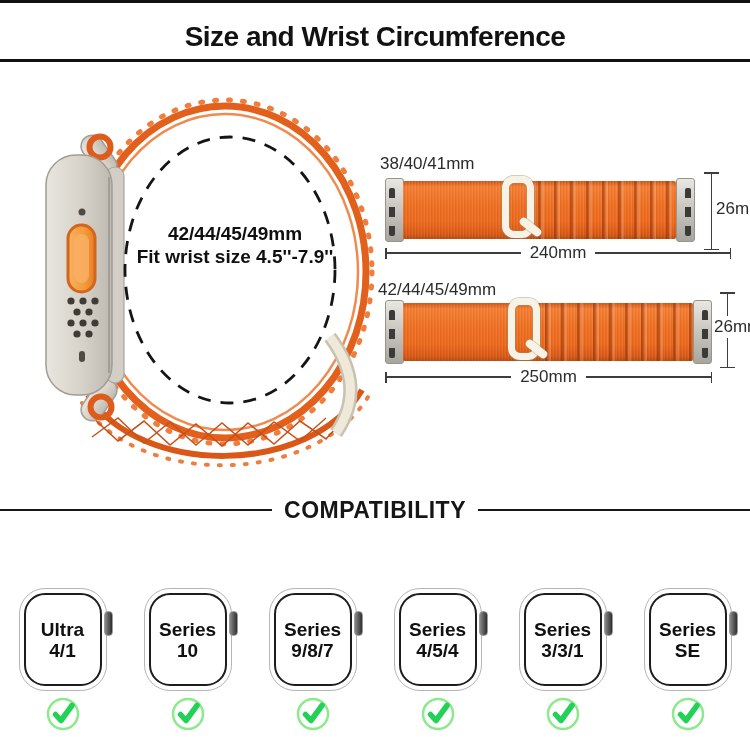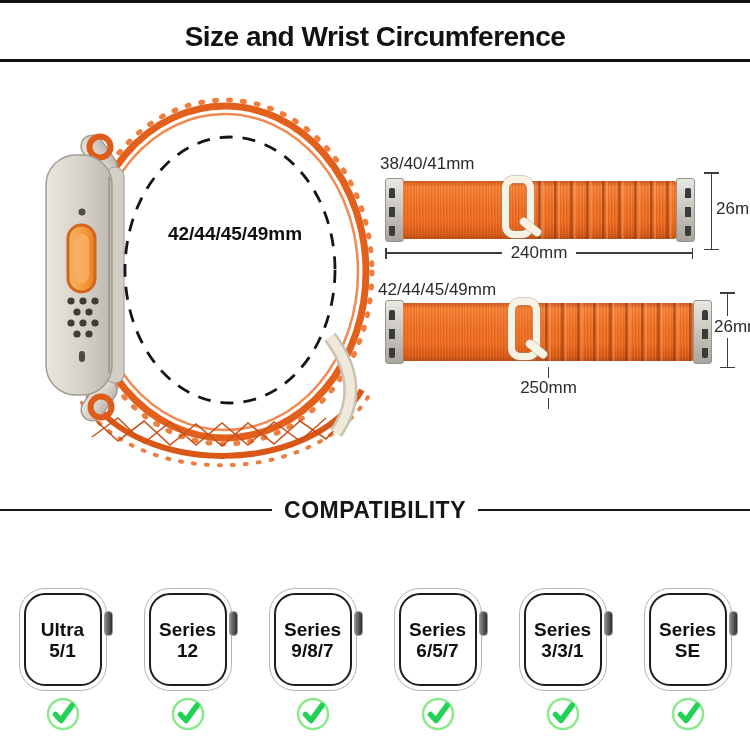--- a/index.html
+++ b/index.html
@@ -154,37 +154,38 @@
         <circle cx="59" cy="249" r="3.6"></circle>
     </g>
     <rect x="49" y="266" width="6" height="11" rx="3" fill="#4f4a44"></rect>
   </g>
 
   <ellipse cx="200" cy="185" rx="105" ry="133" fill="#ffffff" stroke="#151515" stroke-width="2.8" stroke-dasharray="13 10"></ellipse>
 </svg>
 
 <div class="abs size-text">
   <div>42/44/45/49mm</div>
+  <div>Fit wrist size 4.5''-7.9''</div>
 </div>
 
 <div class="abs band-fig" style="left:375px; top:148px;">
   <div class="band-label" style="left:5px; top:6px;text-align:center;">38/40/41mm</div>
   <div class="band-strip" style="top:30px;">
     <div class="adapter" style="left:10px;">
         <div class="slots" style="left:3px;"></div>
       </div>
     <div class="fabric" style="left:28px; width:273px;">
       <div class="ribs" style="left:135px; width:138px;"></div>
     </div>
     <div class="ghook" style="left:127px;"></div>
     <div class="adapter" style="left:301px;">
         <div class="slots" style="right:3px;"></div>
       </div>
   </div>
-  <div class="hmeasure" style="left:10px; top:95px; width:308px;">
+  <div class="hmeasure" style="left:10px; top:95px; width:346px;">
     <div class="htick"></div>
       <div class="hline"></div>
     <div class="hlabel">240mm</div>
     <div class="hline"></div>
       <div class="htick"></div>
   </div>
   <div class="vmeasure" style="left:329px; top:24px; height:78px;">
     <div class="vcap"></div>
       <div class="vline" style="height:75px;"></div>
       <div class="vcap"></div>
@@ -199,21 +200,21 @@
         <div class="slots" style="left:3px;"></div>
       </div>
     <div class="fabric" style="left:28px; width:290px;">
       <div class="ribs" style="left:142px; width:148px;"></div>
     </div>
     <div class="ghook" style="left:133px;"></div>
     <div class="adapter" style="left:318px;">
         <div class="slots" style="right:3px;"></div>
       </div>
   </div>
-  <div class="hmeasure" style="left:10px; top:91px; width:327px;flex-direction:column;">
+  <div class="hmeasure" style="left:10px; top:91px; width:327px;">
     <div class="htick"></div>
       <div class="hline"></div>
     <div class="hlabel">250mm</div>
     <div class="hline"></div>
       <div class="htick"></div>
   </div>
   <div class="vmeasure" style="left:345px; top:16px; height:76px;">
     <div class="vcap"></div>
       <div class="vline" style="height:73px;"></div>
       <div class="vcap"></div>
@@ -226,35 +227,35 @@
   <div class="compat-title">COMPATIBILITY</div>
   <div class="compat-rule"></div>
 </div>
 
 <div class="abs models-row">
 
   <div class="model">
     <div class="watch-icon">
       <div class="watch-inner">
         <div class="model-label">Ultra</div>
-        <div class="model-label">5/1</div>
-      </div>
-      <div class="crown"></div>
-    </div>
-    <svg class="check" viewBox="0 0 36 36">
-      <circle cx="18" cy="18" r="15" fill="#fff" stroke="#8ce98c" stroke-width="2.5"></circle>
-      <path d="M10.5 18.5 L16 24.5 L27 9.5" fill="none" stroke="#22d155" stroke-width="5.5" stroke-linecap="round" stroke-linejoin="round"></path>
-    </svg>
-  </div>
-
-  <div class="model">
-    <div class="watch-icon">
-      <div class="watch-inner">
-        <div class="model-label">Series</div>
-        <div class="model-label">12</div>
+        <div class="model-label">4/1</div>
+      </div>
+      <div class="crown"></div>
+    </div>
+    <svg class="check" viewBox="0 0 36 36">
+      <circle cx="18" cy="18" r="15" fill="#fff" stroke="#8ce98c" stroke-width="2.5"></circle>
+      <path d="M10.5 18.5 L16 24.5 L27 9.5" fill="none" stroke="#22d155" stroke-width="5.5" stroke-linecap="round" stroke-linejoin="round"></path>
+    </svg>
+  </div>
+
+  <div class="model">
+    <div class="watch-icon">
+      <div class="watch-inner">
+        <div class="model-label">Series</div>
+        <div class="model-label">10</div>
       </div>
       <div class="crown"></div>
     </div>
     <svg class="check" viewBox="0 0 36 36">
       <circle cx="18" cy="18" r="15" fill="#fff" stroke="#8ce98c" stroke-width="2.5"></circle>
       <path d="M10.5 18.5 L16 24.5 L27 9.5" fill="none" stroke="#22d155" stroke-width="5.5" stroke-linecap="round" stroke-linejoin="round"></path>
     </svg>
   </div>
 
   <div class="model">
@@ -268,21 +269,21 @@
     <svg class="check" viewBox="0 0 36 36">
       <circle cx="18" cy="18" r="15" fill="#fff" stroke="#8ce98c" stroke-width="2.5"></circle>
       <path d="M10.5 18.5 L16 24.5 L27 9.5" fill="none" stroke="#22d155" stroke-width="5.5" stroke-linecap="round" stroke-linejoin="round"></path>
     </svg>
   </div>
 
   <div class="model">
     <div class="watch-icon">
       <div class="watch-inner">
         <div class="model-label">Series</div>
-        <div class="model-label">6/5/7</div>
+        <div class="model-label">4/5/4</div>
       </div>
       <div class="crown"></div>
     </div>
     <svg class="check" viewBox="0 0 36 36">
       <circle cx="18" cy="18" r="15" fill="#fff" stroke="#8ce98c" stroke-width="2.5"></circle>
       <path d="M10.5 18.5 L16 24.5 L27 9.5" fill="none" stroke="#22d155" stroke-width="5.5" stroke-linecap="round" stroke-linejoin="round"></path>
     </svg>
   </div>
 
   <div class="model">

